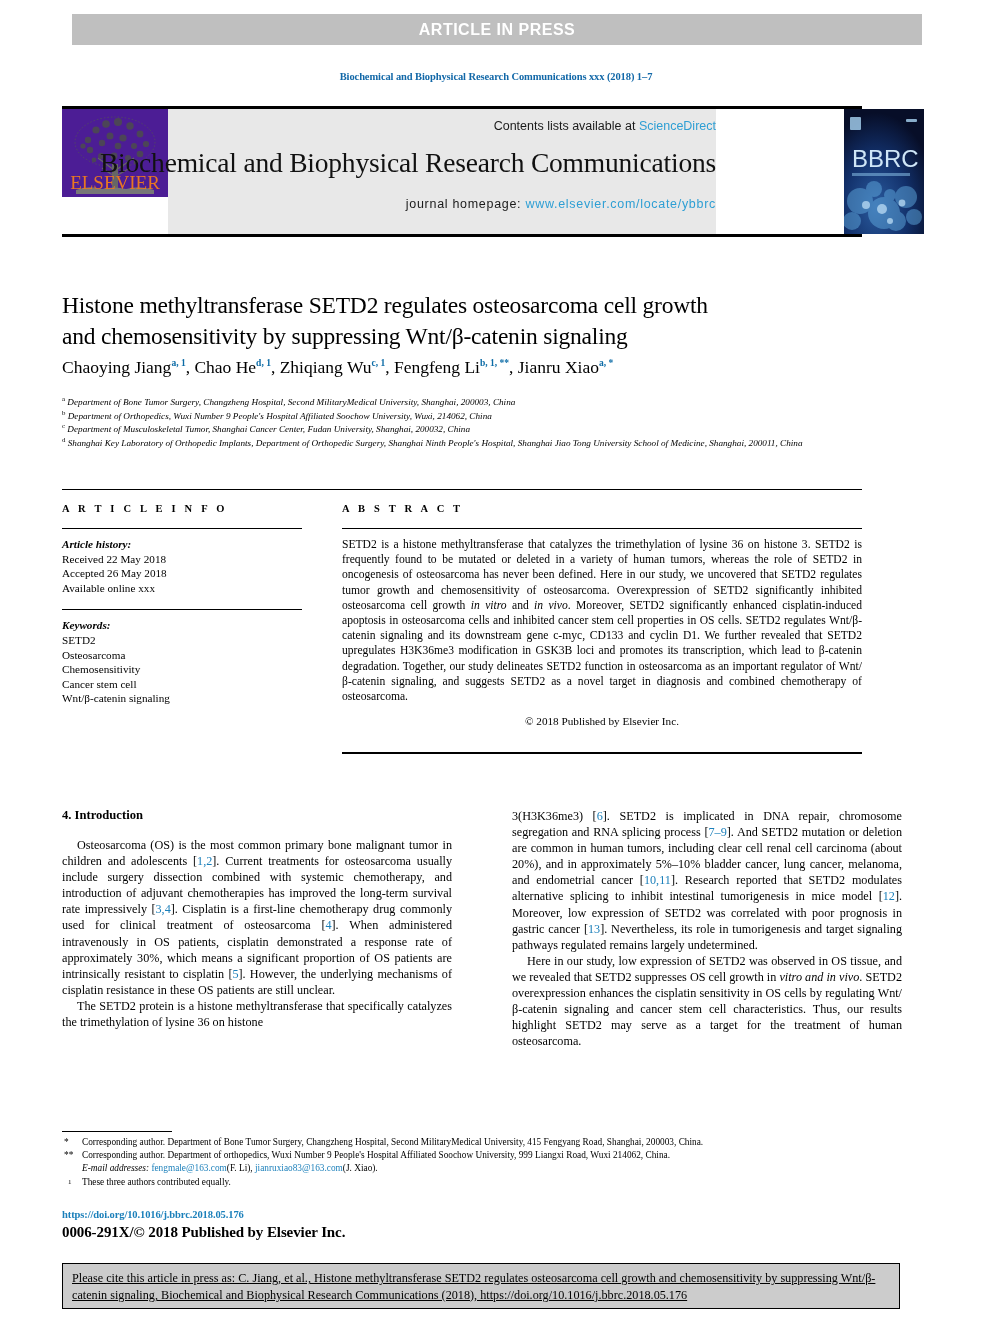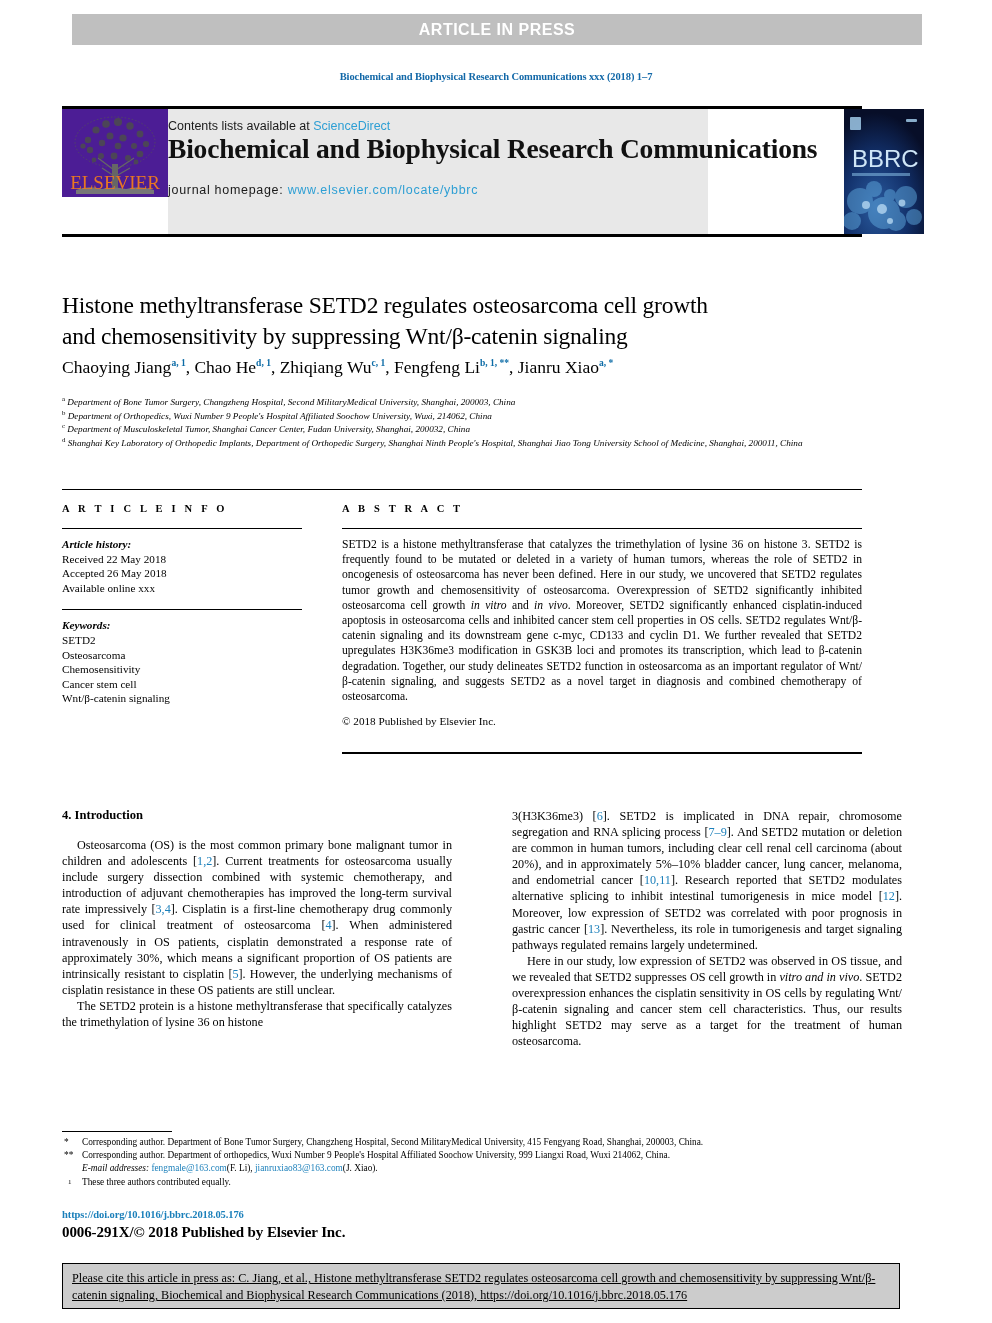--- a/index.html
+++ b/index.html
@@ -100,39 +100,40 @@
     font-weight: normal;
   }
   .mast-center {
     position: absolute;
     left: 106px; top: 0;
     width: 540px;
     height: 125px;
     background: #e8e8e8;
     display: flex;
     flex-direction: column;
-    align-items: flex-start;
+    align-items: flex-end;
+    padding-left: 8px;
   }
   .mast-contents {
     margin-top: 10px;
     font-family: "Liberation Sans", sans-serif;
     font-size: 12.5px;
     color: #1a1a1a;
   }
   .mast-contents a {
     color: #2e9fd4;
     text-decoration: none;
   }
   .mast-journal {
+    margin-top: 14px;
     font-family: "Liberation Serif", serif;
     font-size: 27.5px;
     color: #111;
     white-space: nowrap;
     letter-spacing: -0.2px;
-    font-weight: bold;
   }
   .mast-home {
     margin-top: 18px;
     font-family: "Liberation Sans", sans-serif;
     font-size: 12.5px;
     color: #1a1a1a;
     letter-spacing: 0.7px;
   }
   .mast-home .url {
     color: #2e9fd4;
@@ -243,21 +244,21 @@
   .abs-text {
     font-family: "Liberation Serif", serif;
     font-size: 11.6px;
     line-height: 15.2px;
     text-align: justify;
     color: #000;
   }
   .abs-text i { font-style: italic; }
   .abs-copy {
     margin-top: 11px;
-    text-align: left;
+    text-align: center;
     font-family: "Liberation Serif", serif;
     font-size: 11.2px;
     color: #000;
   }
   .rule-abs-bot {
     position: absolute;
     left: 342px; top: 752px;
     width: 520px; height: 2px;
     background: #000;
   }

